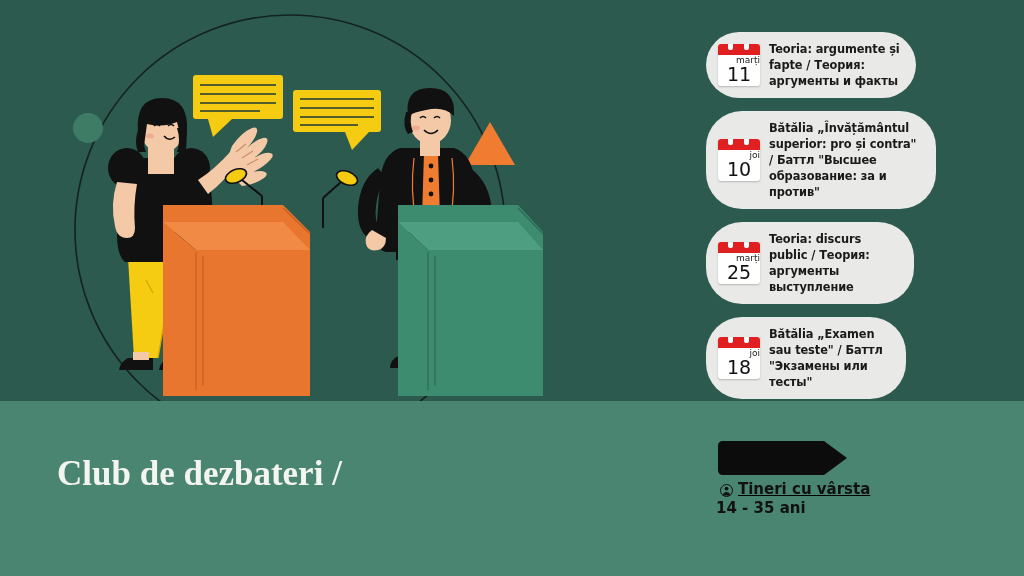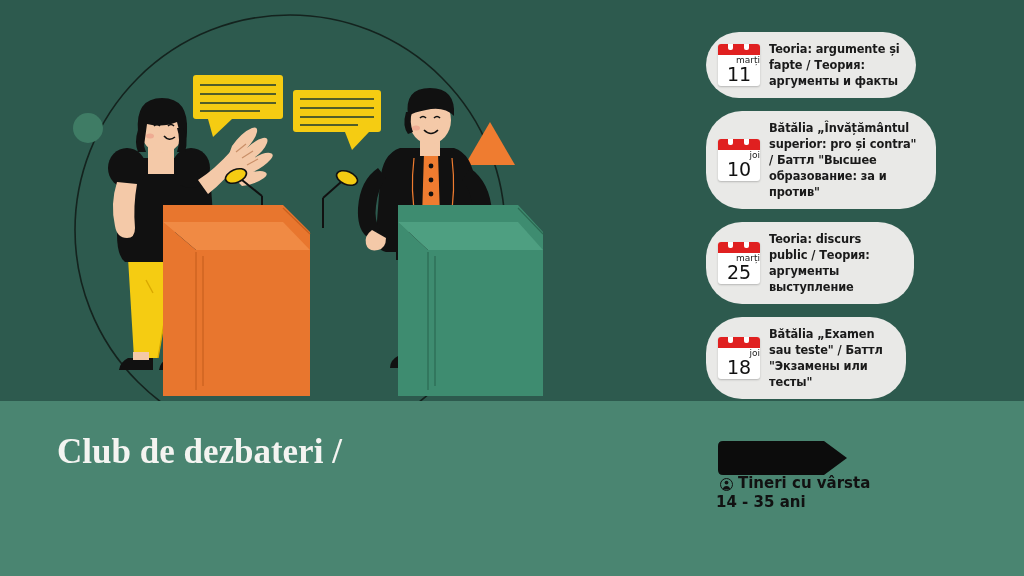--- a/index.html
+++ b/index.html
@@ -109,21 +109,21 @@
     font-weight: bold;
     color: #1a1a1a;
     font-family: "DejaVu Sans", sans-serif;
     letter-spacing: -0.1px;
   }
 
   
   .title-block {
     position: absolute;
     left: 57px;
-    top: 431px;
+    top: 453px;
     width: 620px;
   }
   .title-ro {
     font-family: "Liberation Serif", serif;
     font-weight: bold;
     font-size: 35px;
     line-height: 41px;
     color: #f4f4f1;
   }
   .title-ru {
@@ -156,21 +156,23 @@
     font-size: 22px;
     line-height: 24px;
     letter-spacing: 0.5px;
     color: #000000;
     -webkit-text-stroke: 2.2px #f2f2ef;
     paint-order: stroke fill;
   }
   .age-line {
     display: flex;
     align-items: center;
+    margin-top: 6px;
     margin-left: 4px;
+    text-decoration: underline;
   }
   .person-icon {
     width: 13px; height: 13px;
     flex: 0 0 13px;
     margin-right: 5px;
   }
   .age-text1, .age-text2 {
     font-family: "DejaVu Sans", sans-serif;
     font-weight: bold;
     font-size: 15px;

